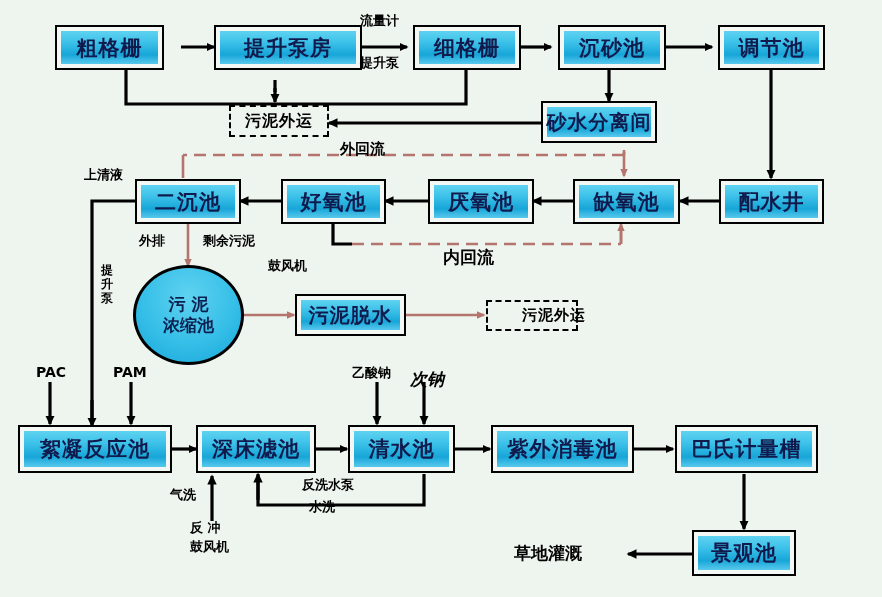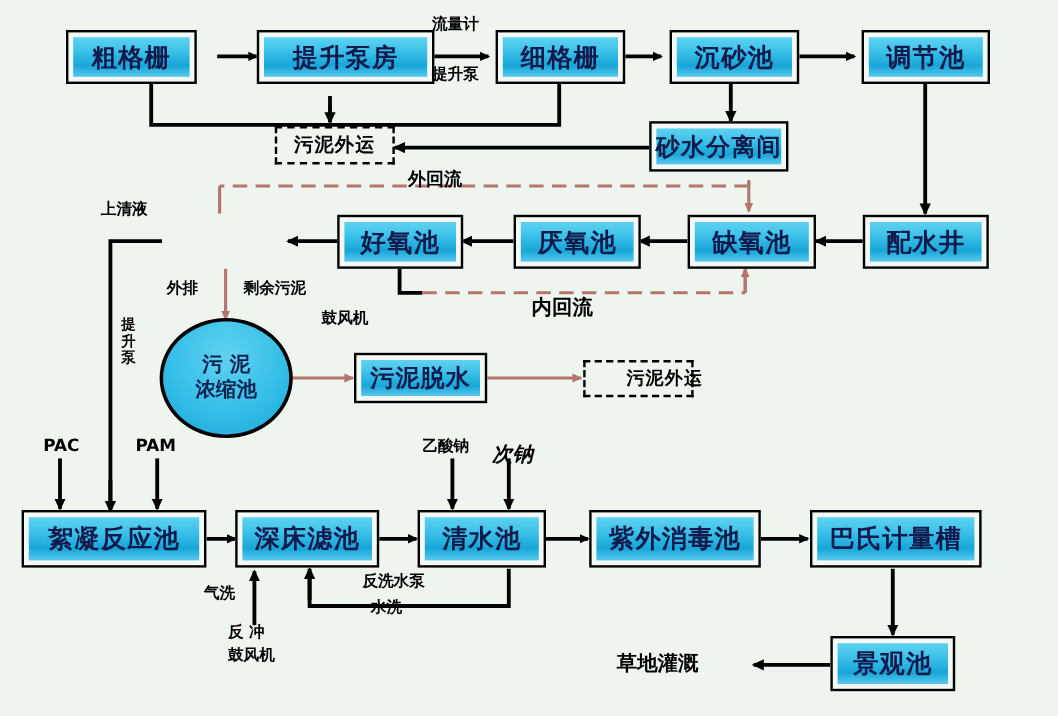--- a/index.html
+++ b/index.html
@@ -201,20 +201,23 @@
   </div>
 
   <div class="node" style="left:428px;top:179px;width:106px;height:45px;">
     <div class="fill" style="font-size:21px;">厌氧池</div>
   </div>
 
   <div class="node" style="left:281px;top:179px;width:105px;height:45px;">
     <div class="fill" style="font-size:21px;">好氧池</div>
   </div>
 
+  <div class="node" style="left:135px;top:179px;width:106px;height:45px;">
+    <div class="fill" style="font-size:21px;">二沉池</div>
+  </div>
 
   <div class="circle" style="left:133px;top:265px;width:111px;height:100px;font-size:17px;">
     <div>
       <div>污 泥</div>
       <div>浓缩池</div>
     </div>
   </div>
 
   <div class="node" style="left:295px;top:294px;width:111px;height:42px;">
     <div class="fill" style="font-size:20px;">污泥脱水</div>

